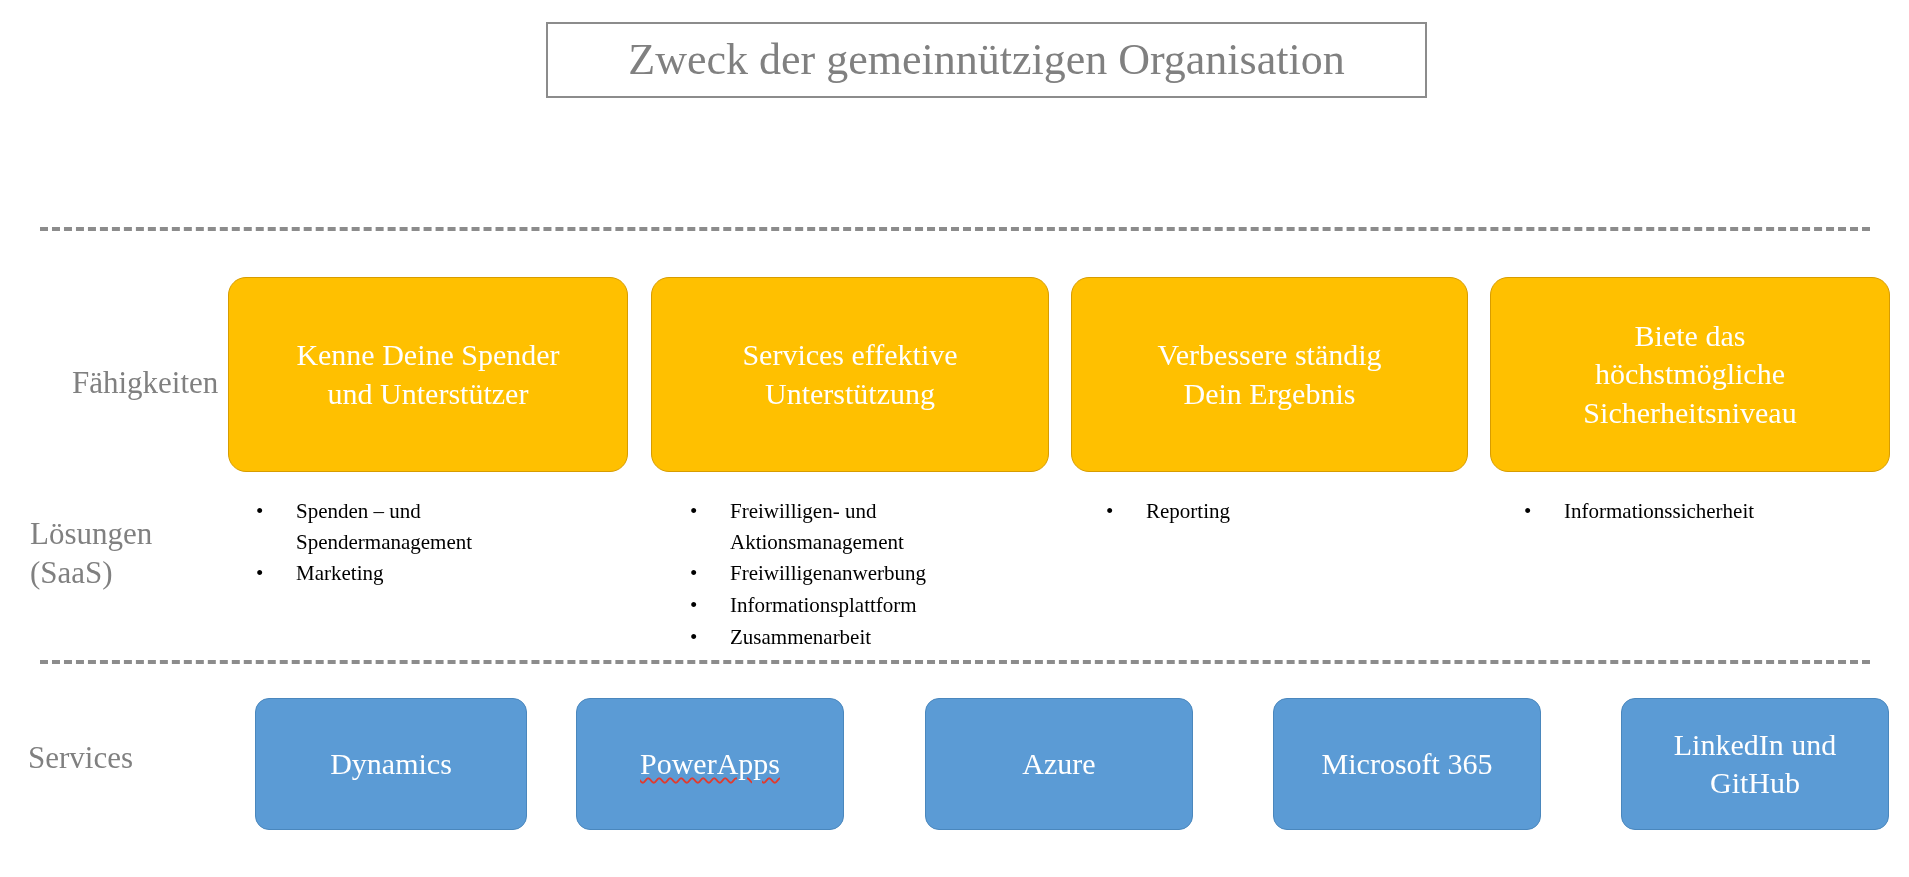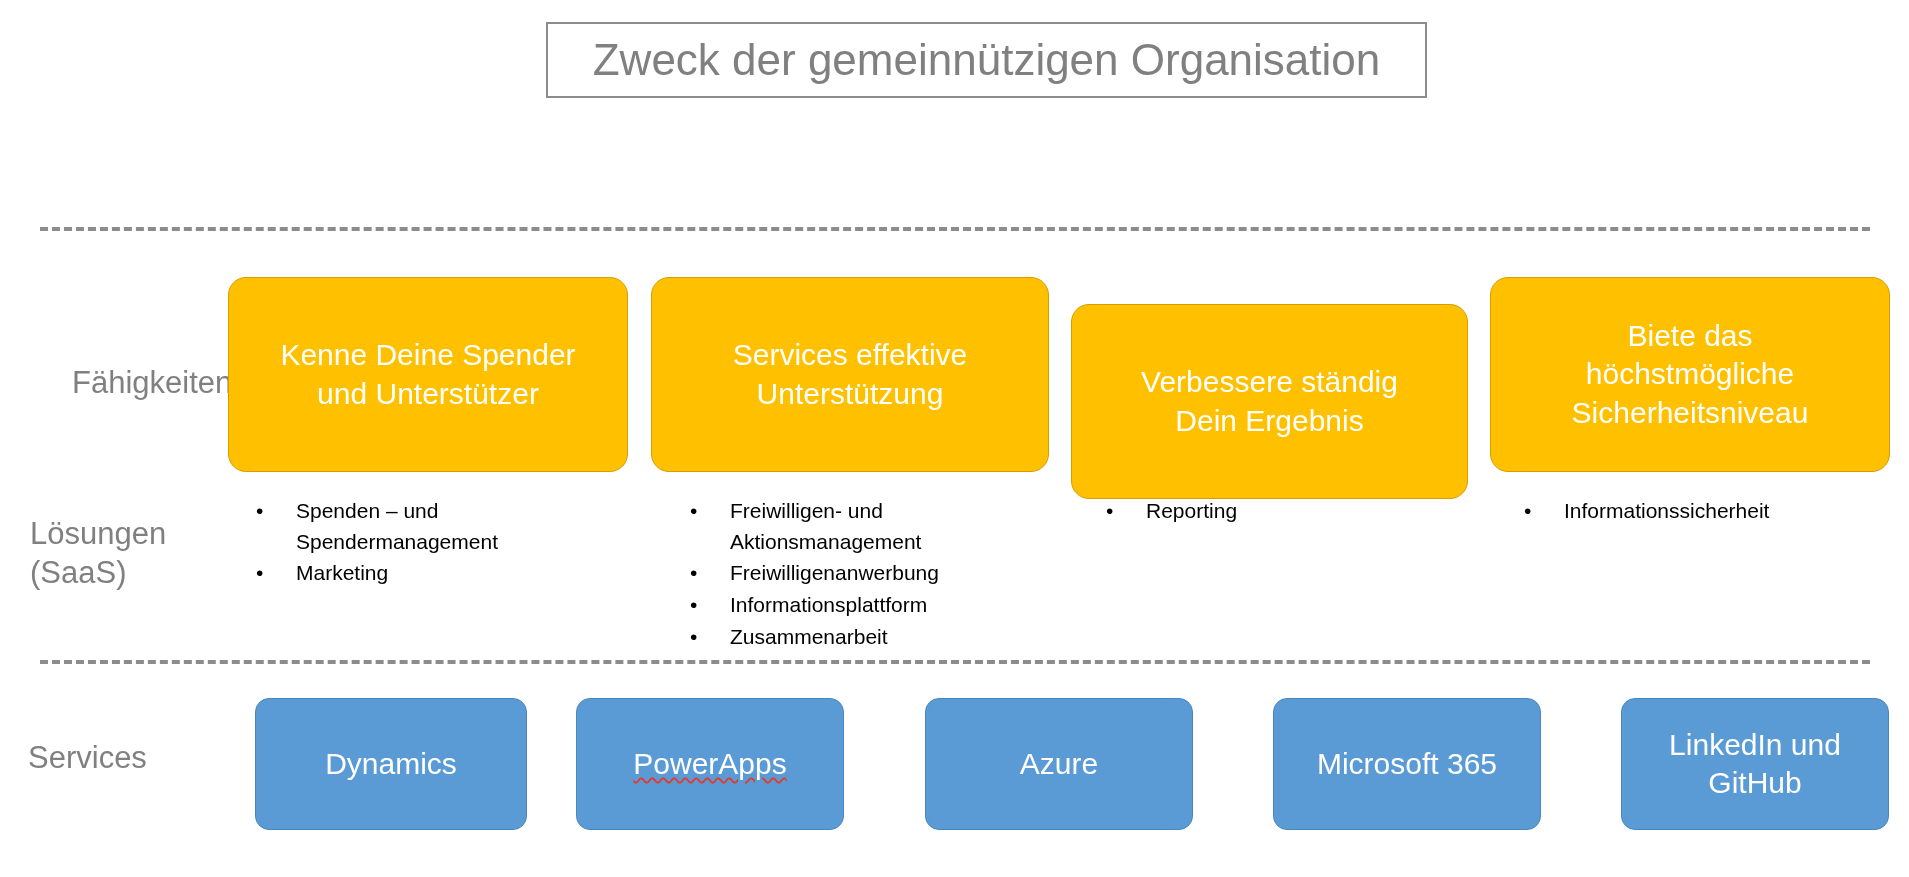--- a/index.html
+++ b/index.html
@@ -6,21 +6,21 @@
     margin: 0;
     padding: 0;
     background: #ffffff;
   }
   #canvas {
     position: relative;
     width: 1909px;
     height: 877px;
     background: #ffffff;
     overflow: hidden;
-    font-family: Liberation Sans, sans-serif;
+    font-family: Liberation Serif, serif;
   }
 
   
   .title-box {
     position: absolute;
     left: 546px;
     top: 22px;
     width: 881px;
     height: 76px;
     border: 2px solid #8c8c8c;
@@ -73,21 +73,21 @@
     align-items: center;
     justify-content: center;
     padding: 6px 14px;
     color: #ffffff;
     font-size: 30px;
     line-height: 1.28;
     text-align: center;
   }
   #cap-0 { left: 228px;  width: 400px; }
   #cap-1 { left: 651px;  width: 398px; }
-  #cap-2 { left: 1071px; width: 397px; margin-top: 27px; }
+  #cap-2 { left: 1071px; width: 397px; }
   #cap-3 { left: 1490px; width: 400px; }
 
   
   .sol-list {
     position: absolute;
     top: 496px;
     list-style: none;
     margin: 0;
     padding: 0;
     color: #000000;

